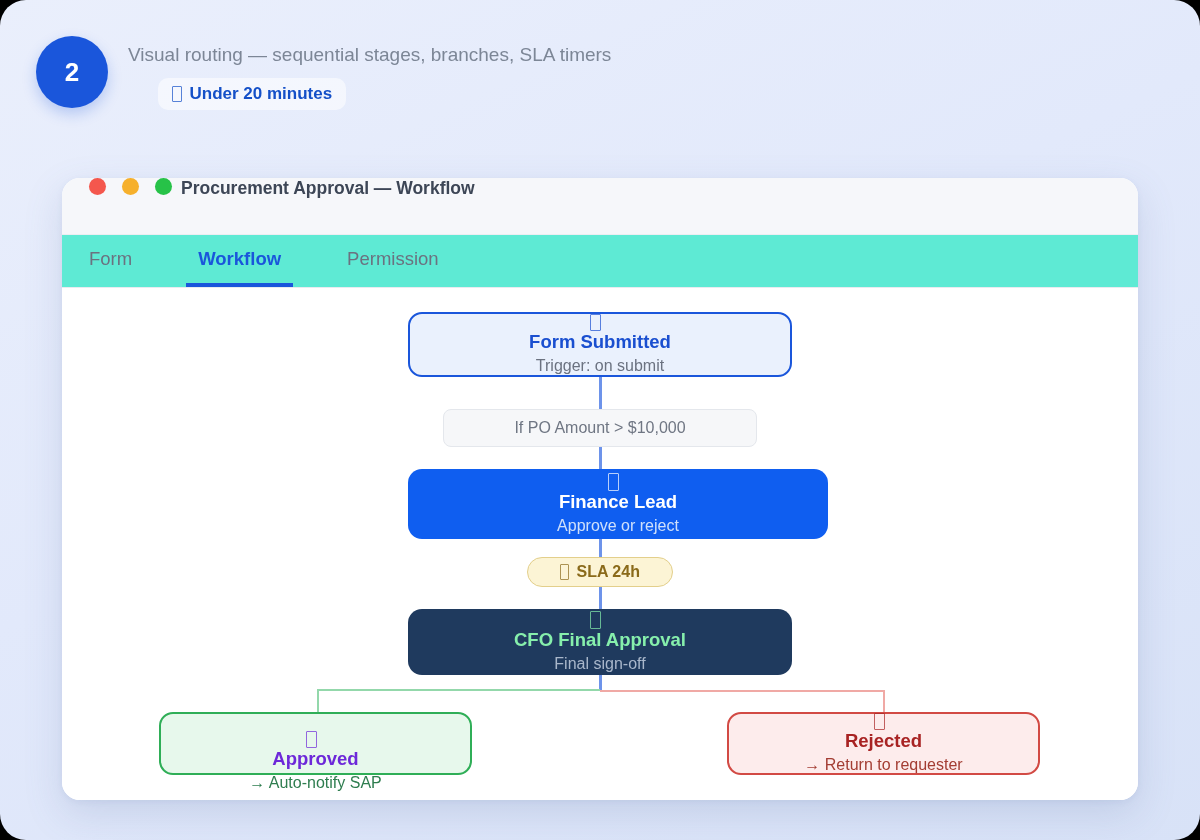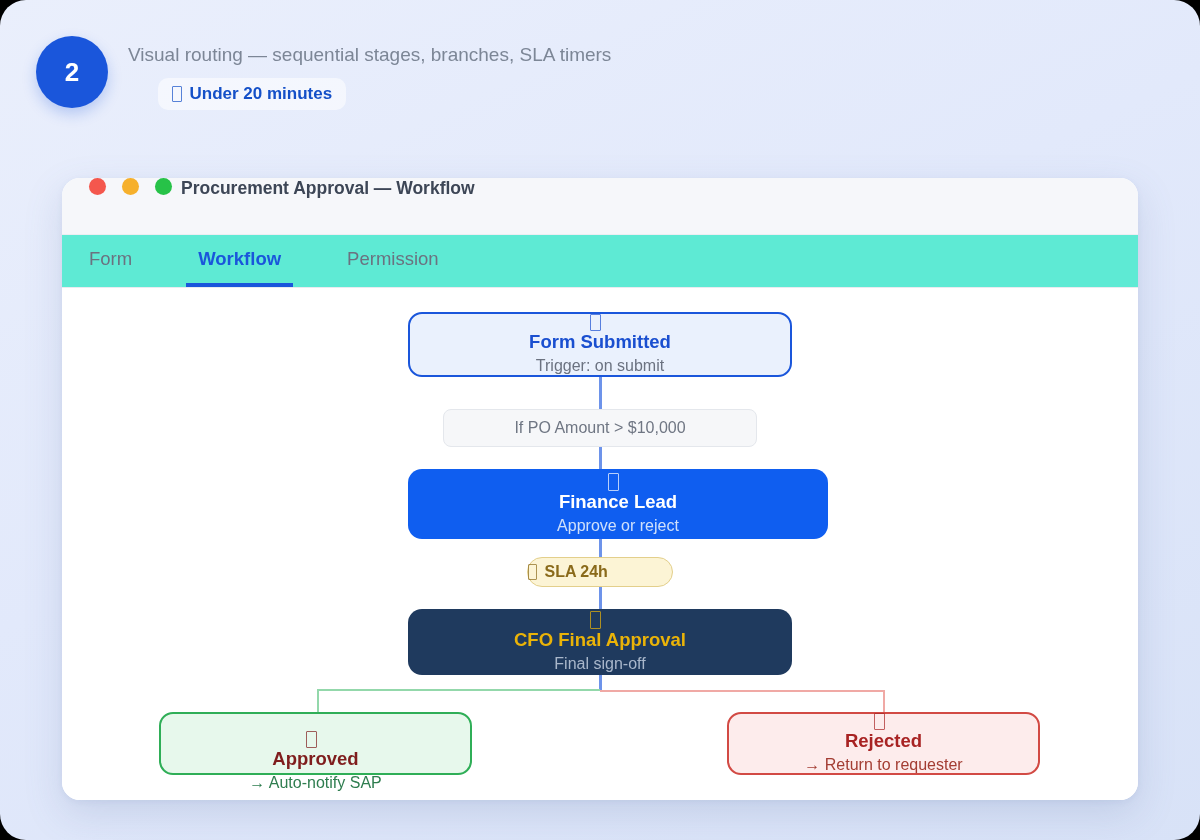--- a/index.html
+++ b/index.html
@@ -69,31 +69,31 @@
     display:flex; align-items:center; justify-content:center;
     font-size:16px; color:#6f7683; cursor:pointer; }
 
   .n-finance { left:346px; top:181px; width:420px; height:70px;
     background:#0f5ef0; border:none; }
   .n-finance .node-title { color:#fff; }
   .n-finance .node-sub { color:#cfe0fb; }
 
   .chip-sla { position:absolute; left:465px; top:269px; width:146px; height:30px;
     background:#fcf4d5; border:1.5px solid #e3cf8b; border-radius:999px;
-    display:flex; align-items:center; justify-content:flex-start;
+    display:flex; align-items:center; justify-content:center;
     font-size:16px; font-weight:bold; color:#8a6a1a; cursor:pointer; }
 
   .n-cfo { left:346px; top:321px; width:384px; height:66px;
     background:#1f3a5e; border:none; }
-  .n-cfo .node-title { color:#eab308; }
+  .n-cfo .node-title { color:#86efac; }
   .n-cfo .node-sub { color:#a9b7cb; }
 
   .n-approved { left:97px; top:424px; width:313px; height:63px;
     background:#e7f8ec; border:2.5px solid #2fae57; }
-  .n-approved .node-title { color:#7f1d1d;margin-top:36px; }
+  .n-approved .node-title { color:#6d28d9;margin-top:36px; }
   .n-approved .node-sub { color:#2e7d4f; }
 
   .n-rejected { left:665px; top:424px; width:313px; height:63px;
     background:#fdecec; border:2.5px solid #d24a44; }
   .n-rejected .node-title { color:#a82323; }
   .n-rejected .node-sub { color:#a33d33; }
 </style>
 </head>
 <body>
 

